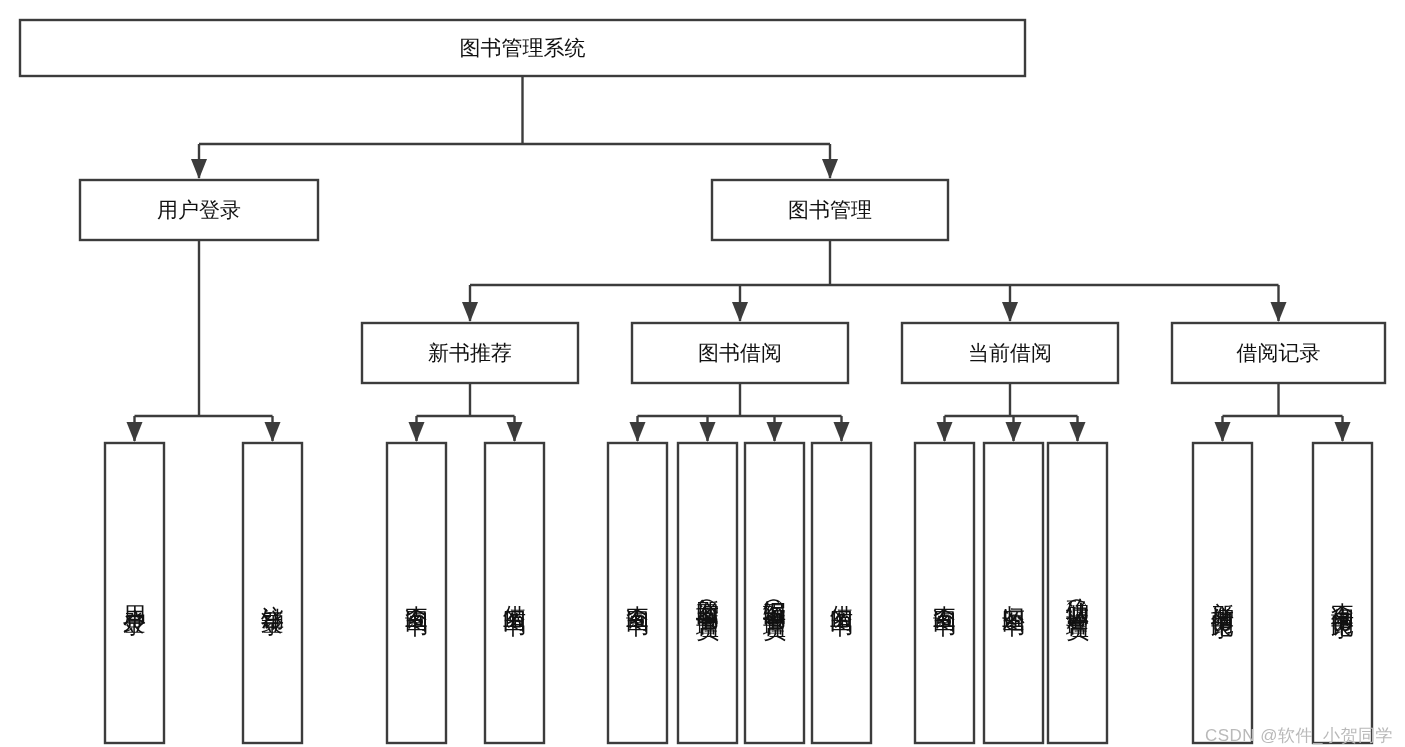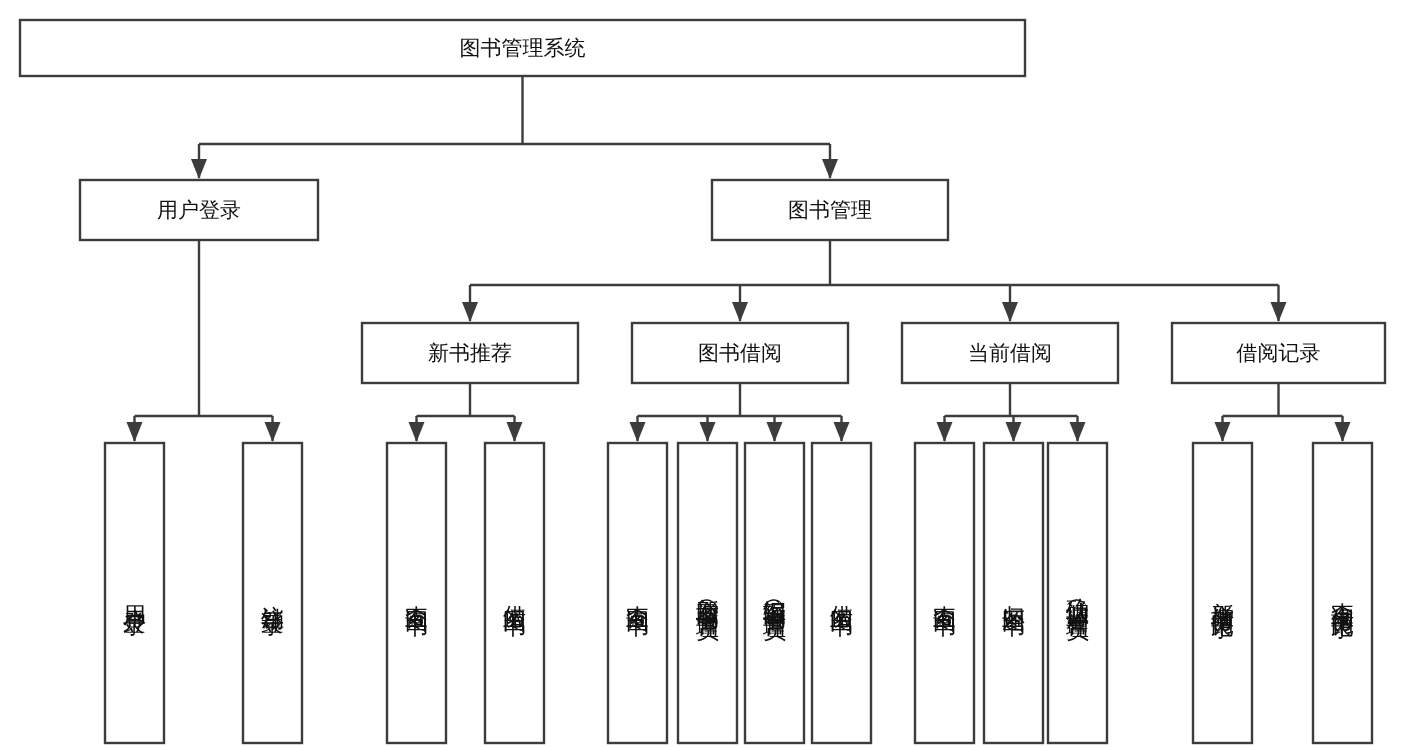--- a/index.html
+++ b/index.html
@@ -178,14 +178,15 @@
       <div class="leaf-label" style="left: 678px; top: 435px; width: 59px; height: 300px;">新增图书（管理员）</div>
       <div class="leaf-label" style="left: 745px; top: 435px; width: 59px; height: 300px;">编辑图书（管理员）</div>
       <div class="leaf-label" style="left: 812px; top: 435px; width: 59px; height: 300px;">借阅图书</div>
       <div class="leaf-label" style="left: 915px; top: 435px; width: 59px; height: 300px;">查询图书</div>
       <div class="leaf-label" style="left: 984px; top: 435px; width: 59px; height: 300px;">归还图书</div>
       <div class="leaf-label" style="left: 1048px; top: 435px; width: 59px; height: 300px;">确认归还（管理员）</div>
       <div class="leaf-label" style="left: 1193px; top: 435px; width: 59px; height: 300px;">新增借阅记录</div>
       <div class="leaf-label" style="left: 1313px; top: 435px; width: 59px; height: 300px;">查询借阅记录</div>
     </div>
 
+  <div class="watermark">CSDN @软件_小贺同学</div>
 
 </div>
 
 </body></html>

